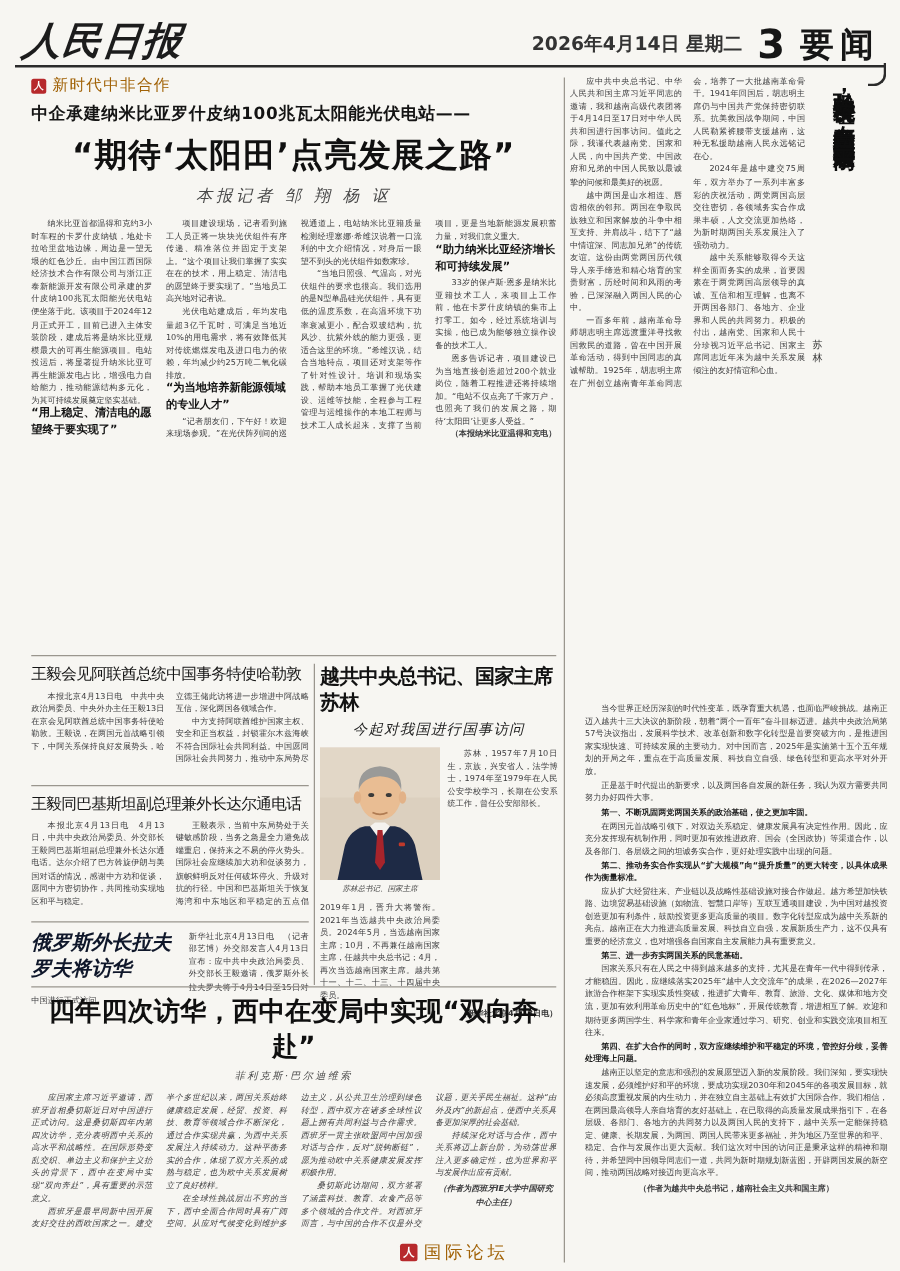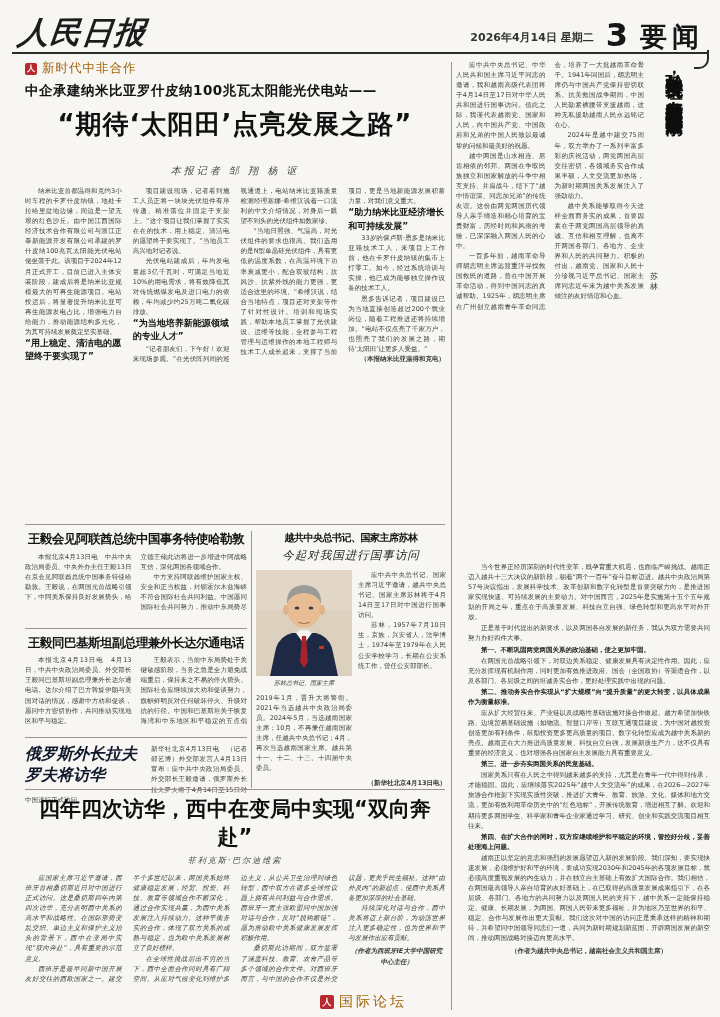--- a/index.html
+++ b/index.html
@@ -7,50 +7,50 @@
     width:720px;height:1017px;position:relative;overflow:hidden;
     background:#f7f6f2;color:#38383a;
     font-family:"DejaVu Sans","Liberation Sans",sans-serif;
   }
   
   #header{position:absolute;left:12px;right:12px;top:6px;height:46px;border-bottom:2px solid #2b2b2b}
   .masthead{position:absolute;left:6px;top:6px;font-size:31px;font-weight:bold;
     font-family:"DejaVu Serif","Liberation Serif",serif;font-style:italic;color:#1c1c1c;
     transform:skewX(-6deg);letter-spacing:1px}
   .header-right{position:absolute;right:4px;bottom:2px;display:flex;align-items:flex-end;gap:12px}
-  .dateline{font-size:11px;color:#333;font-weight:bold;padding-bottom:5px}
+  .dateline{font-size:15px;color:#333;font-weight:bold;padding-bottom:5px}
   .pagenum{font-size:32px;font-weight:bold;color:#161616;line-height:.9}
   .sectionname{font-size:27px;font-weight:bold;color:#161616;letter-spacing:5px;line-height:1}
   .header-hook{position:absolute;right:-1px;bottom:-17px;width:13px;height:17px;
     border-right:2px solid #2b2b2b;border-bottom:2px solid #2b2b2b;border-bottom-right-radius:10px}
   
   .hline{position:absolute;background:#9a968e;height:1px}
   .vline{position:absolute;background:#9a968e;width:1px}
   .bodytext{font-size:6.5px;line-height:1.55;text-align:justify;color:#3c3c3e}
   .bodytext p{margin:0;text-indent:2em}
   .tagrow{display:flex;align-items:center;gap:5px}
   .tagicon{width:12px;height:12px;background:#b7292c;border-radius:2px;color:#fff;
     font-size:8px;font-weight:bold;display:flex;align-items:center;justify-content:center;flex:0 0 auto}
   .tagtext{color:#a16207;font-weight:normal;font-size:12.5px;letter-spacing:1px}
   
   #solar{position:absolute;left:25px;top:60px;width:420px}
   .solar-kicker{font-size:13.5px;font-weight:bold;color:#141414;margin-top:5px;letter-spacing:.5px}
   .solar-headline{font-size:26px;font-weight:bold;color:#101010;text-align:center;margin-top:7px;letter-spacing:1px}
-  .solar-byline{font-size:10px;color:#4a4a4a;text-align:center;margin-top:22px;letter-spacing:3px;font-style:italic}
+  .solar-byline{font-size:13px;color:#4a4a4a;text-align:center;margin-top:6px;letter-spacing:3px;font-style:italic}
   .solar-body{margin-top:8px;column-count:4;column-gap:11px;height:352px}
   .subhead{font-weight:bold;font-size:9px;line-height:1.5;margin:7px 2px;color:#141414;text-indent:0 !important;text-align:left}
   .closingline{text-align:right;font-weight:bold;text-indent:0 !important}
   
   #midleft{position:absolute;left:25px;top:531px;width:222px}
-  .ml-head{font-size:12.5px;font-weight:bold;color:#141414;text-align:center;line-height:1.25;letter-spacing:-.5px}
+  .ml-head{font-size:12.5px;font-weight:normal;color:#141414;line-height:1.25;letter-spacing:-.5px}
   .ml-body{margin-top:5px;column-count:2;column-gap:9px}
   .rus-head{float:left;width:122px;font-size:16px;font-weight:bold;font-style:italic;color:#0f172a;line-height:1.3;margin-right:4px}
   
   #center{position:absolute;left:256px;top:531px;width:190px}
-  .c-head{font-size:10px;font-weight:bold;color:#121212;text-align:center;letter-spacing:-.5px}
+  .c-head{font-size:16px;font-weight:bold;color:#121212;text-align:left;letter-spacing:-.5px}
   .c-sub{font-size:11.5px;font-style:italic;text-align:center;color:#222;margin-top:3px;letter-spacing:1px}
   .c-flex{display:flex;gap:6px;margin-top:7px}
   .c-left{width:96px;flex:0 0 auto}
   .c-right{flex:1}
   .photo-caption{font-size:6px;font-style:italic;text-align:center;color:#444;margin-top:3px}
   .c-bio{margin-top:5px}
   .c-closing{text-align:right;font-size:6.5px;font-weight:bold;margin-top:5px;color:#333}
   
   #righttop{position:absolute;left:456px;top:60px;width:242px;height:496px;display:flex}
   .rt-cols{width:188px;column-count:2;column-gap:9px;height:100%;overflow:hidden}
@@ -155,21 +155,20 @@
           <path d="M42 52 Q48 55 54 52" stroke="#b07c53" stroke-width="1.2" fill="none"></path>
           <rect x="63" y="76" width="5" height="3" rx="1" fill="#c0392b"></rect>
         </svg>
       </div>
       <div class="photo-caption">苏林总书记、国家主席</div>
       <div class="c-bio bodytext">
         <p style="text-indent:0">2019年1月，晋升大将警衔。2021年当选越共中央政治局委员。2024年5月，当选越南国家主席；10月，不再兼任越南国家主席，任越共中央总书记；4月，再次当选越南国家主席。越共第十一、十二、十三、十四届中央委员。</p>
       </div>
     </div>
     <div class="c-right bodytext">
-      <p>应中共中央总书记、国家主席习近平邀请，越共中央总书记、国家主席苏林将于4月14日至17日对中国进行国事访问。</p>
       <p>苏林，1957年7月10日生，京族，兴安省人，法学博士，1974年至1979年在人民公安学校学习，长期在公安系统工作，曾任公安部部长。</p>
     </div>
   </div>
   <div class="c-closing">（新华社北京4月13日电）</div>
 </div>
 
 <div id="righttop">
   <div class="rt-cols bodytext">
     <p>应中共中央总书记、中华人民共和国主席习近平同志的邀请，我和越南高级代表团将于4月14日至17日对中华人民共和国进行国事访问。值此之际，我谨代表越南党、国家和人民，向中国共产党、中国政府和兄弟的中国人民致以最诚挚的问候和最美好的祝愿。</p>
     <p>越中两国是山水相连、唇齿相依的邻邦。两国在争取民族独立和国家解放的斗争中相互支持、并肩战斗，结下了“越中情谊深、同志加兄弟”的传统友谊。这份由两党两国历代领导人亲手缔造和精心培育的宝贵财富，历经时间和风雨的考验，已深深融入两国人民的心中。</p>

